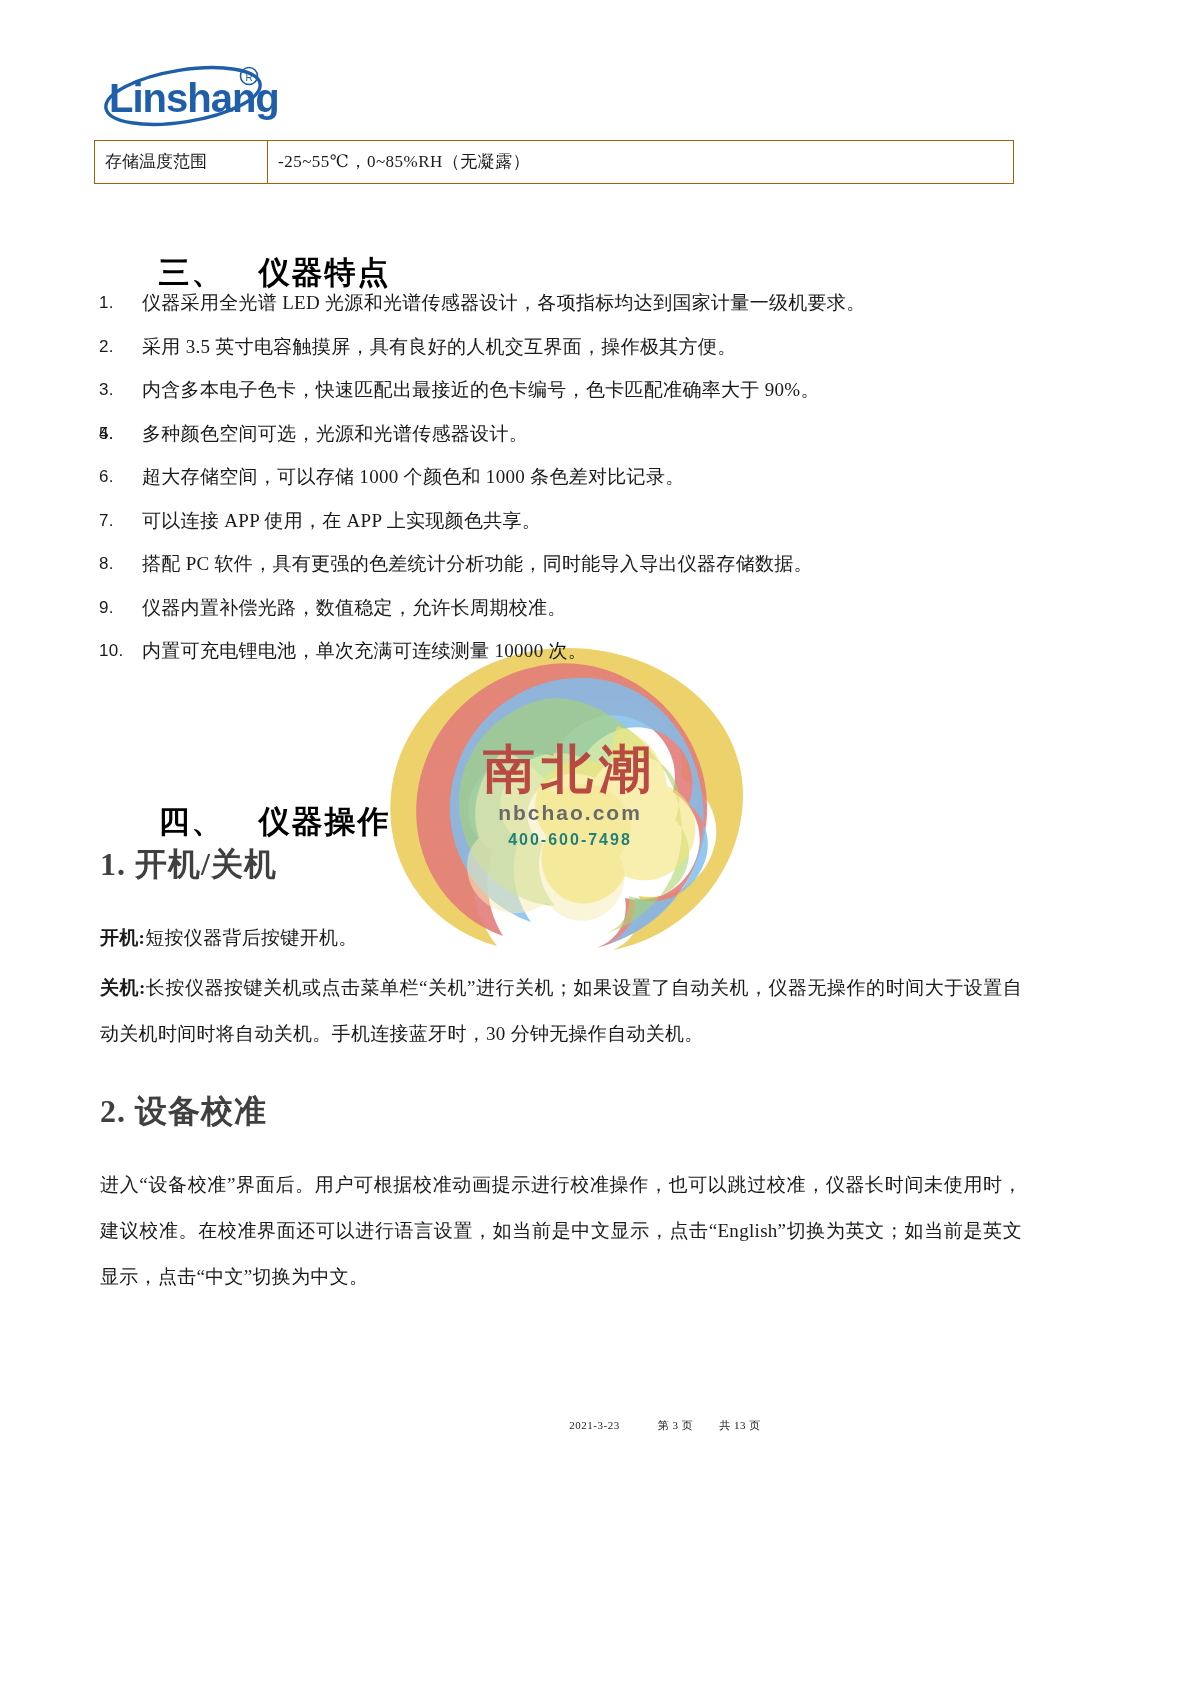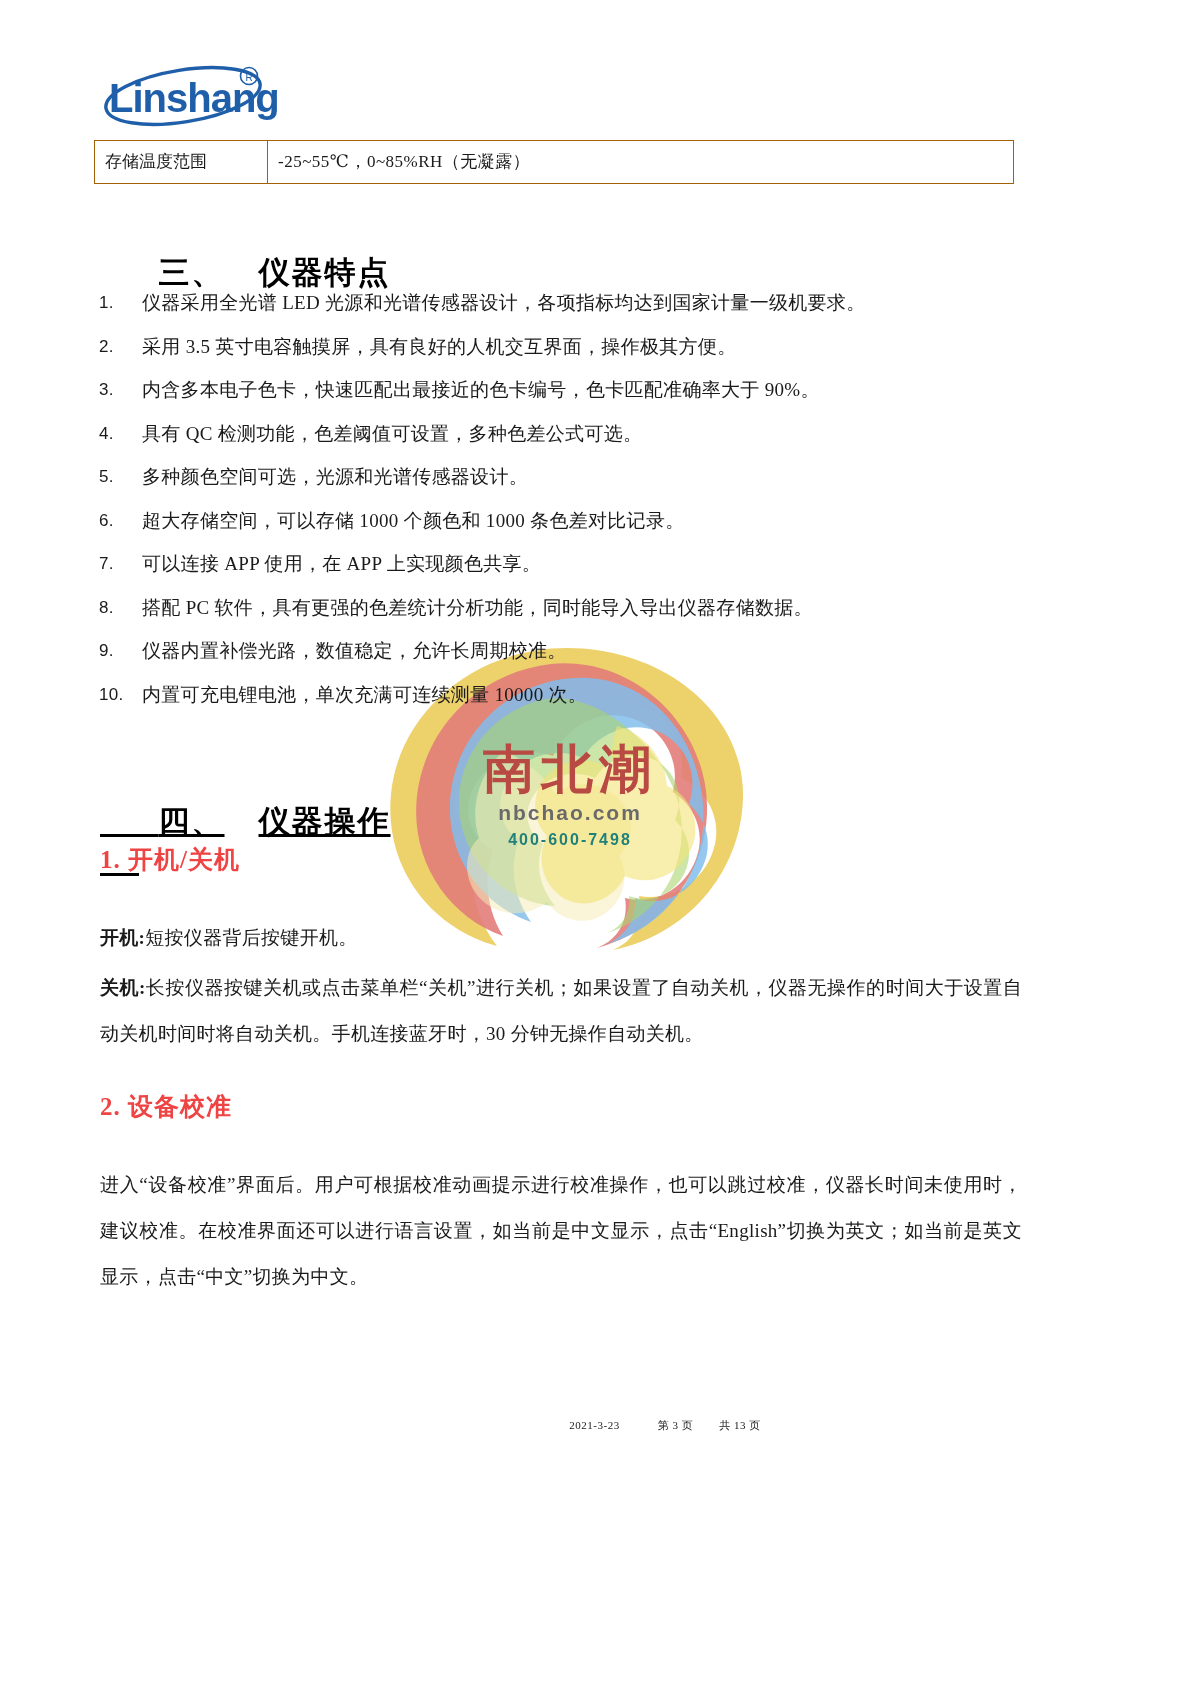--- a/index.html
+++ b/index.html
@@ -114,23 +114,23 @@
     font-weight: bold;
     font-size: 31px;
     letter-spacing: 2px;
     color: #000;
     white-space: pre;
   }
   .h2 {
     position: absolute;
     font-family: "Liberation Serif", "DejaVu Serif", serif;
     font-weight: bold;
-    font-size: 25px;
+    font-size: 32px;
     letter-spacing: 1px;
-    color: #ef4444;
+    color: #404040;
     white-space: pre;
   }
 
   
   .feature-list {
     position: absolute;
     left: 94px;
     top: 292px;
     width: 880px;
     margin: 0;
@@ -247,21 +247,20 @@
       <li>
         <span class="num">2.</span>
         <span>采用 3.5 英寸电容触摸屏，具有良好的人机交互界面，操作极其方便。</span>
       </li>
       <li>
         <span class="num">3.</span>
         <span>内含多本电子色卡，快速匹配出最接近的色卡编号，色卡匹配准确率大于 90%。</span>
       </li>
       <li>
         <span class="num">4.</span>
-        <span>具有 QC 检测功能，色差阈值可设置，多种色差公式可选。</span>
       </li>
       <li>
         <span class="num">5.</span>
         <span>多种颜色空间可选，光源和光谱传感器设计。</span>
       </li>
       <li>
         <span class="num">6.</span>
         <span>超大存储空间，可以存储 1000 个颜色和 1000 条色差对比记录。</span>
       </li>
       <li>
@@ -275,21 +274,21 @@
       <li>
         <span class="num">9.</span>
         <span>仪器内置补偿光路，数值稳定，允许长周期校准。</span>
       </li>
       <li>
         <span class="num">10.</span>
         <span>内置可充电锂电池，单次充满可连续测量 10000 次。</span>
       </li>
     </ul>
 
-    <div class="h1" style="left:100px; top:765px;text-decoration:underline;">
+    <div class="h1" style="left:100px; top:765px;">
       <span>四、</span><span style="display:inline-block;width:34px;"></span><span>仪器操作</span>
     </div>
 
     <div class="h2" style="left:100px; top:843px;">1. 开机/关机</div>
 
     <div class="para para-tight" style="left:100px; top:923px; line-height:30px;">
       <b>开机:</b><span>短按仪器背后按键开机。</span>
     </div>
 
     <div class="para" style="left:100px; top:965px; width:922px;">

